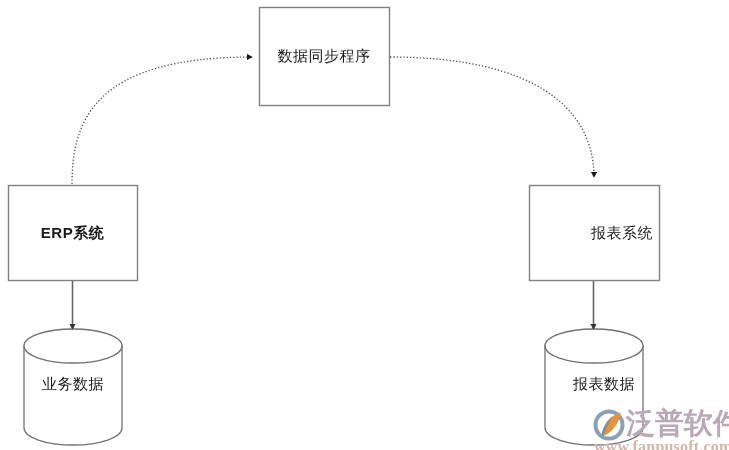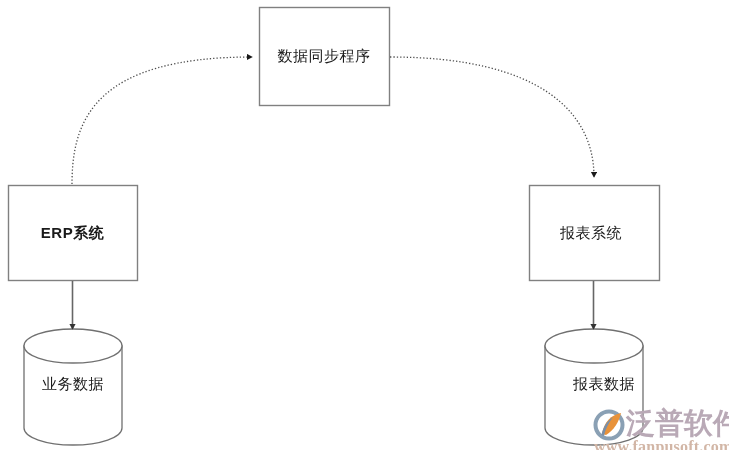--- a/index.html
+++ b/index.html
@@ -35,21 +35,21 @@
     text-align: center;
     color: #1a1a1a;
     font-size: 15px;
     line-height: 1.2;
     letter-spacing: 0.5px;
     white-space: nowrap;
     user-select: none;
   }
   .lbl-sync   { left: 259px; top: 47px;  width: 130px; }
   .lbl-erp    { left: 8px;   top: 224px; width: 129px; font-weight: bold; }
-  .lbl-report { left: 526px; top: 224px; width: 130px; }
+  .lbl-report { left: 557px; top: 224px; width: 130px; }
   .lbl-bizdb  { left: 24px;  top: 375px; width: 98px; text-align: center;  }
   .lbl-repdb  { left: 545px; top: 375px; width: 118px;  }
 
   #watermark {
     position: absolute;
     left: 592px;
     top: 386px;
     width: 137px;
     height: 56px;
     user-select: none;

